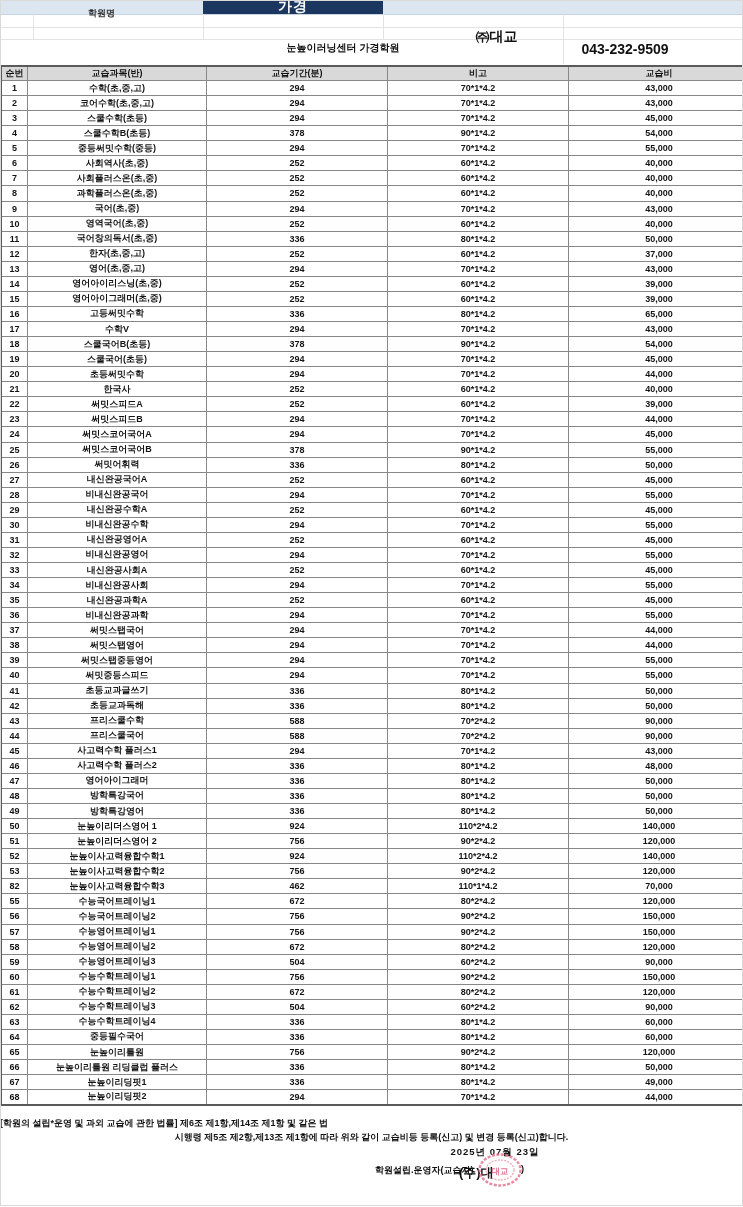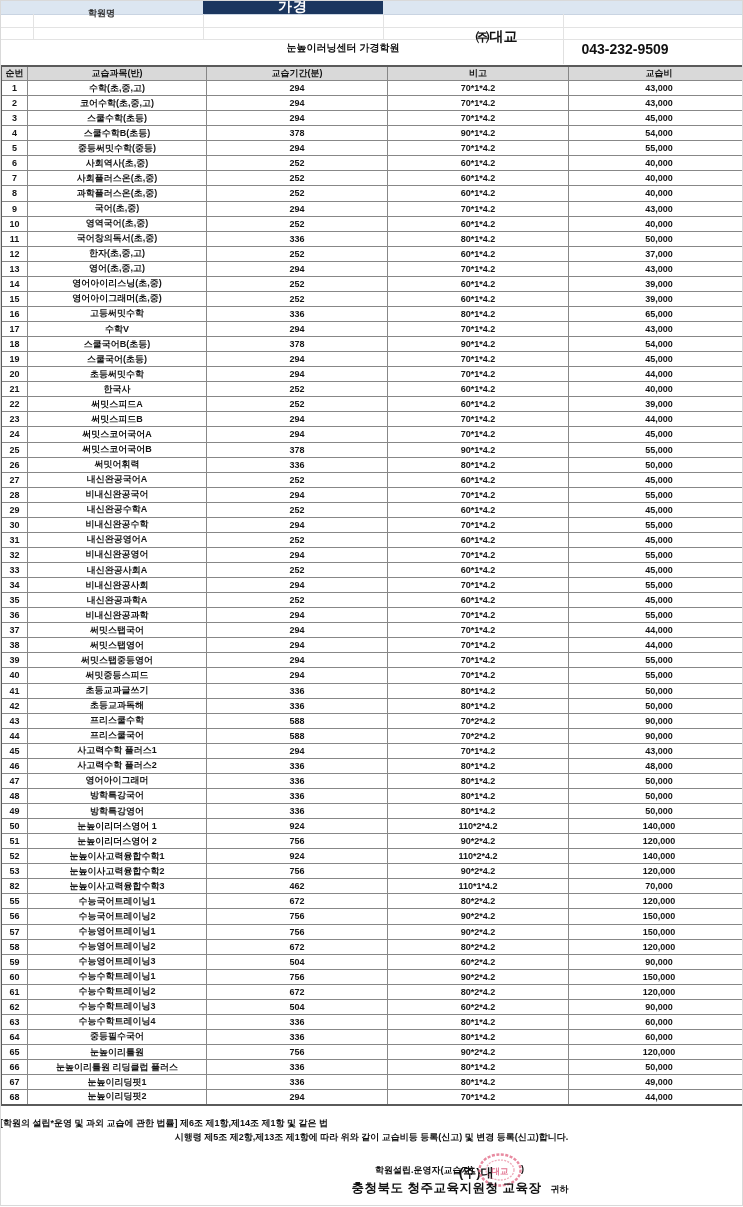--- a/index.html
+++ b/index.html
@@ -588,30 +588,27 @@
       <td class="col-subject">눈높이리딩핏2</td>
       <td class="col-minutes">294</td>
       <td class="col-note">70*1*4.2</td>
       <td class="col-fee">44,000</td>
     </tr>
       </tbody>
   </table>
 
   <div class="legal-1">[학원의 설립*운영 및 과외 교습에 관한 법률] 제6조 제1항,제14조 제1항 및 같은 법</div>
   <div class="legal-2">시행령 제5조 제2항,제13조 제1항에 따라 위와 같이 교습비등 등록(신고) 및 변경 등록(신고)합니다.</div>
+  <div class="date-line">2025년  07월  23일</div>
 
   <div class="signer-label">학원설립.운영자(교습자)</div>
   <div class="signer-name">(주)대</div>
   <div class="signer-paren">)</div>
 
   <svg class="stamp" viewBox="0 0 46 36" aria-hidden="true">
     <ellipse cx="23" cy="18" rx="20.5" ry="15.5" fill="none" stroke="#e4758f" stroke-width="2.4" stroke-dasharray="3 1.5" opacity="0.85"></ellipse>
     <ellipse cx="23" cy="18" rx="14" ry="10" fill="none" stroke="#ea8da2" stroke-width="1.3" stroke-dasharray="2 1.2" opacity="0.75"></ellipse>
     <text x="23" y="21.5" text-anchor="middle" font-size="8.5" font-weight="bold" fill="#df6484" opacity="0.9">대교</text>
   </svg>
 
-  <div class="recipient-line">
-    <span class="recipient">충청북도 청주교육지원청 교육장</span>
-    <span class="recipient-suffix">귀하</span>
-  </div>
 
   <div class="frame"></div>
 </div>
 
 </body></html>

